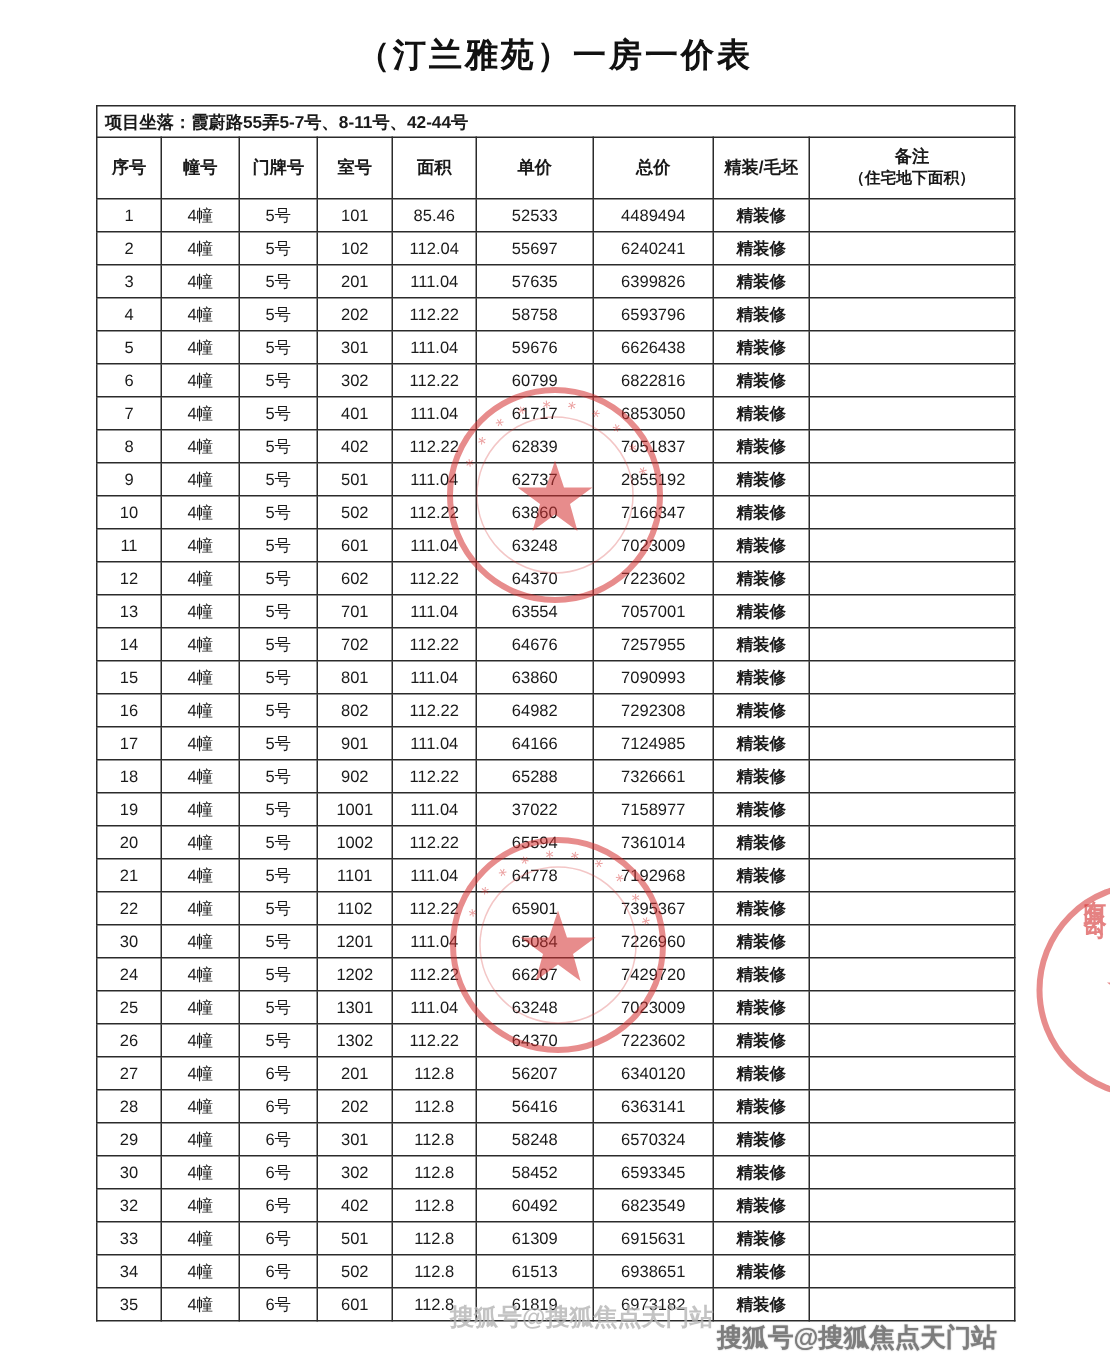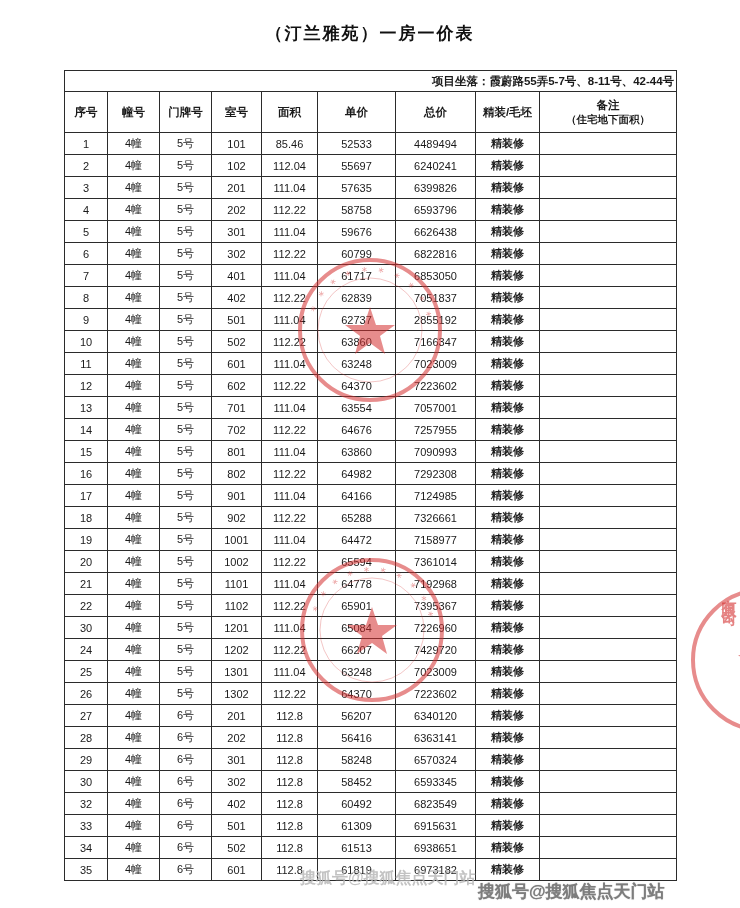--- a/index.html
+++ b/index.html
@@ -7,21 +7,21 @@
     width:740px;height:908px;
     background:#ffffff;
     font-family:"Liberation Sans","DejaVu Sans",sans-serif;
     color:#1a1a1a;
     position:relative;
     overflow:hidden;
   }
   .page{position:relative;width:740px;height:908px;overflow:hidden;}
   .doc-title{
     text-align:center;
-    font-size:17px;
+    font-size:22px;
     font-weight:bold;
     letter-spacing:2px;
     padding-top:22px;
     color:#111;
   }
   table.price-table{
     position:absolute;
     left:64px; top:70px;
     width:612px;
     border-collapse:collapse;
@@ -31,24 +31,24 @@
   table.price-table th, table.price-table td{
     border:1px solid #2b2b2b;
     text-align:center;
     vertical-align:middle;
     padding:0 2px;
     height:21px;
     overflow:hidden;
     white-space:nowrap;
   }
   tr.location-row td{
-    text-align:right;
+    text-align:left;
     font-weight:bold;
     font-size:11.5px;
-    padding-left:17px;
+    padding-left:5px;
     height:20px;
   }
   tr.header-row th{
     font-weight:bold;
     height:40px;
     font-size:11.5px;
     white-space:normal;
     line-height:1.25;
   }
   td.bold{font-weight:bold;}
@@ -329,21 +329,21 @@
           <td>7326661</td>
           <td class="bold">精装修</td>
           <td></td>
         </tr>
         <tr>
           <td>19</td>
           <td>4幢</td>
           <td>5号</td>
           <td>1001</td>
           <td>111.04</td>
-          <td>64472</td>
+          <td>37022</td>
           <td>7158977</td>
           <td class="bold">精装修</td>
           <td></td>
         </tr>
         <tr>
           <td>20</td>
           <td>4幢</td>
           <td>5号</td>
           <td>1002</td>
           <td>112.22</td>

